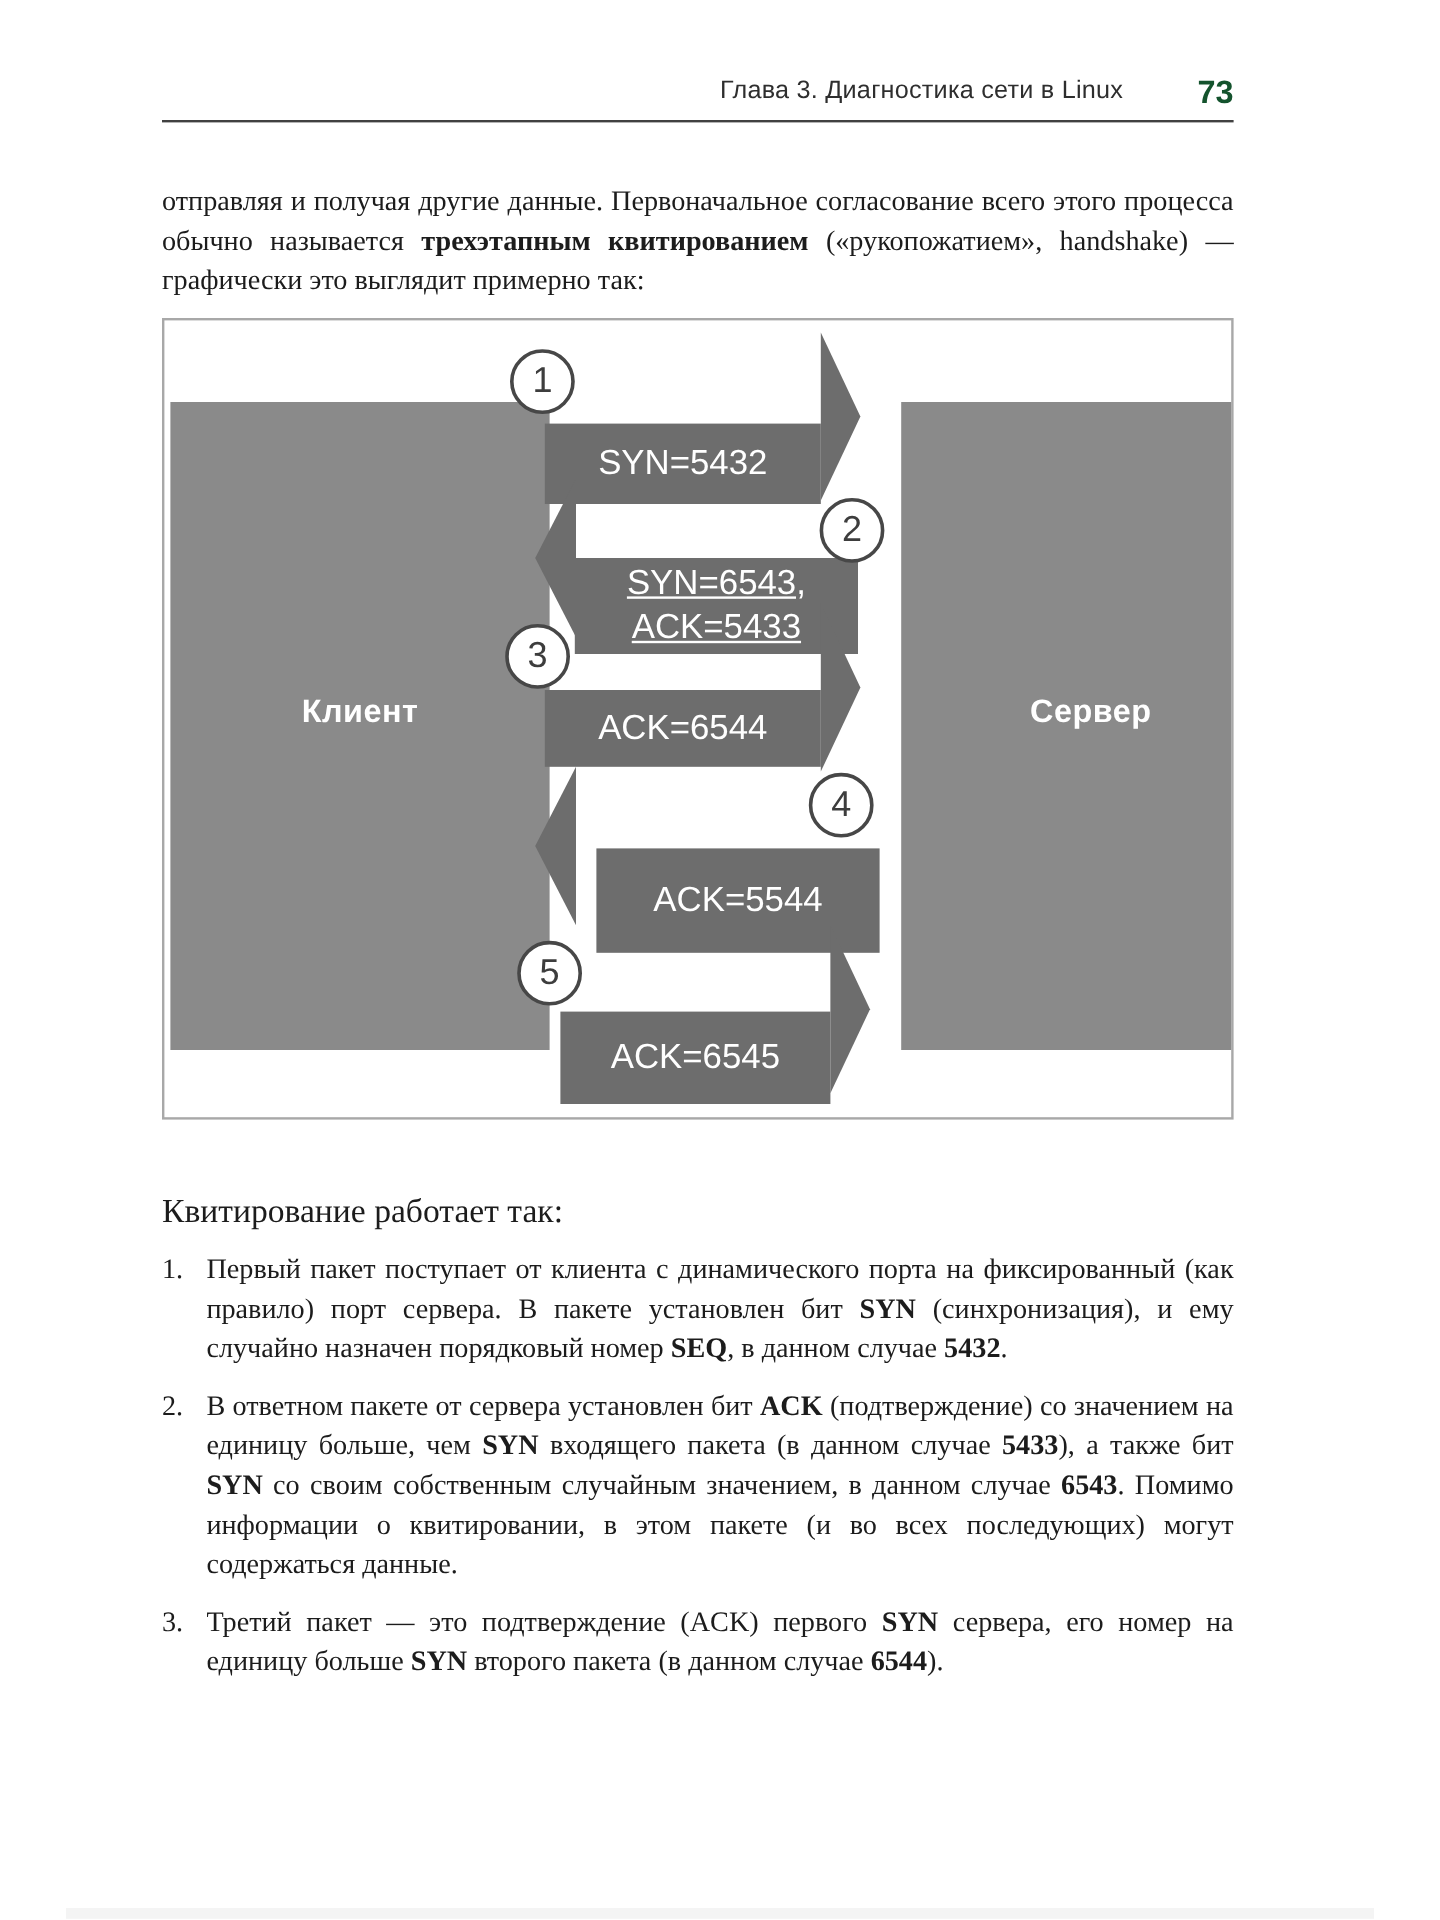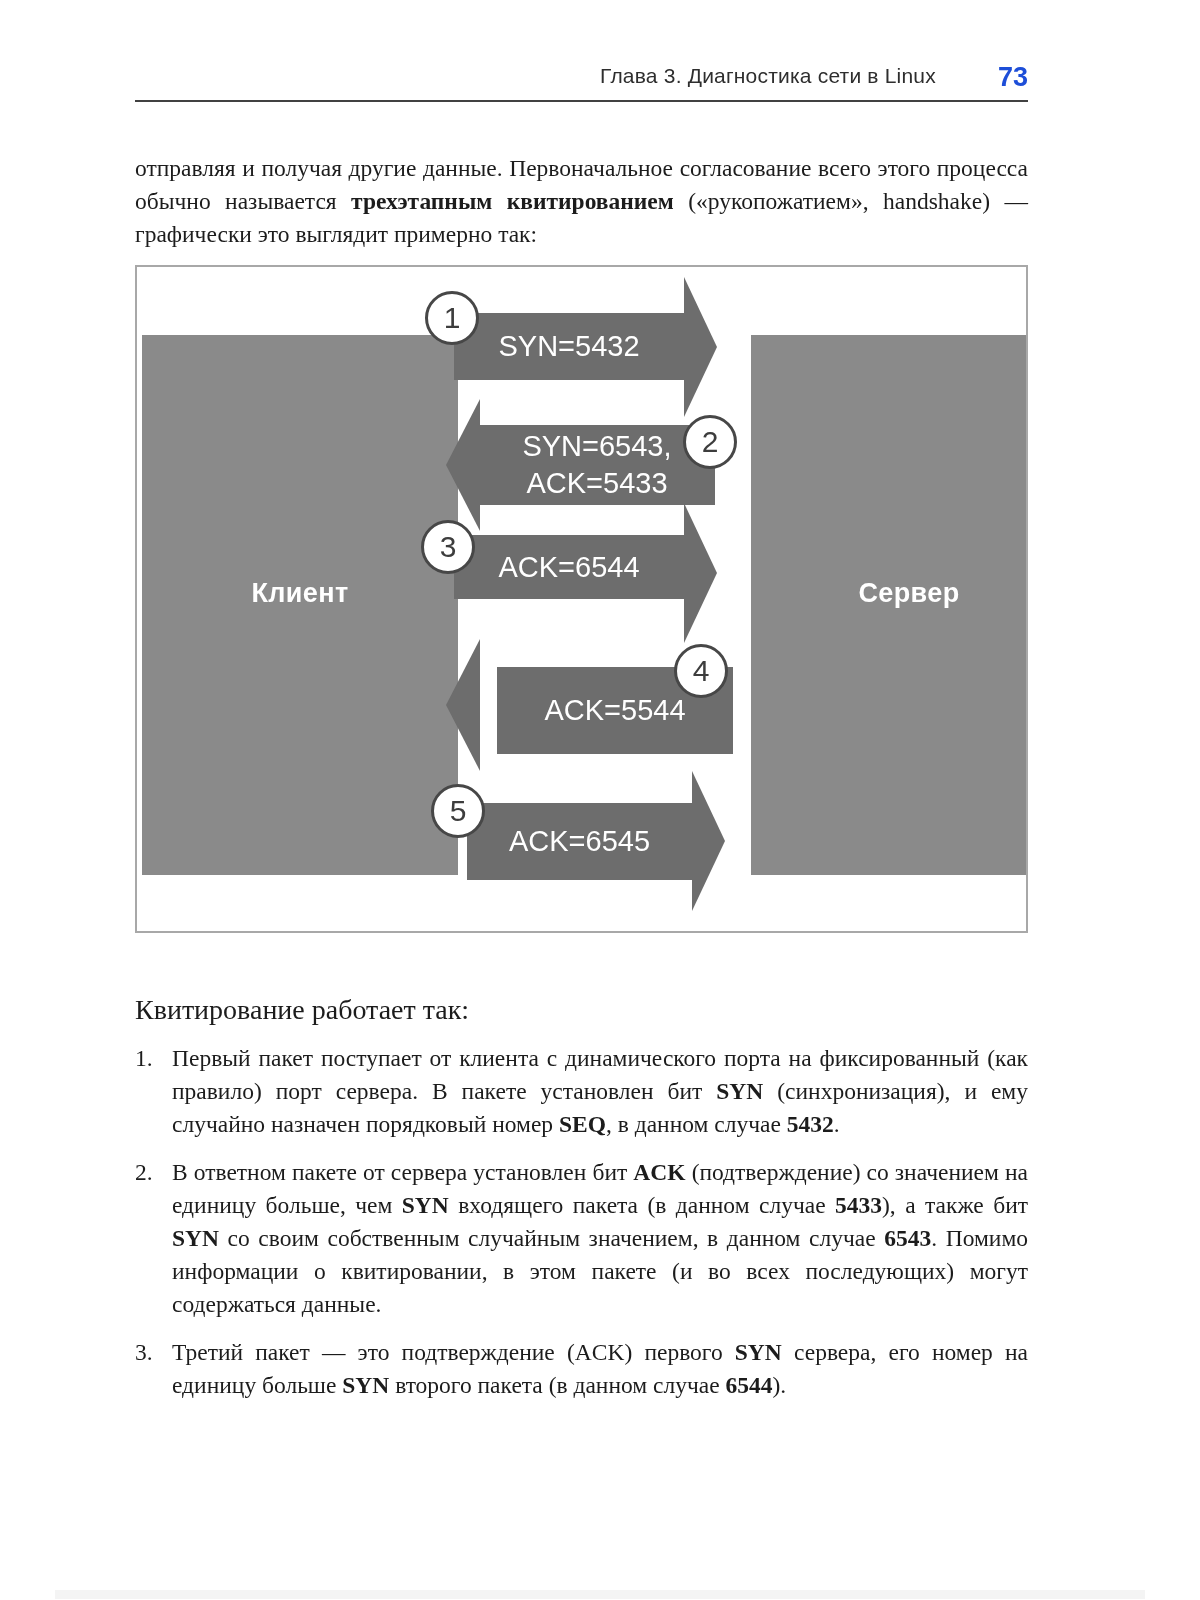--- a/index.html
+++ b/index.html
@@ -41,21 +41,21 @@
   .chapter-title {
     font-family: "Liberation Sans", sans-serif;
     font-size: 21px;
     color: #2e2e2e;
     letter-spacing: 0.2px;
   }
   .page-number {
     font-family: "Liberation Sans", sans-serif;
     font-size: 27px;
     font-weight: bold;
-    color: #1d4ed8;
+    color: #14532d;
     line-height: 1;
   }
 
   
   .intro-paragraph {
     margin-top: 50px;
     font-size: 23.5px;
     line-height: 33px;
     text-align: justify;
   }
@@ -97,27 +97,28 @@
     background: var(--arrow-gray);
     display: flex;
     align-items: center;
     justify-content: center;
     color: #ffffff;
     font-family: "Liberation Sans", sans-serif;
     font-size: 29px;
     text-align: center;
     white-space: pre-line;
     line-height: 37px;
+    margin-top: 40px;
   }
   .arrow-head { position: absolute; width: 0; height: 0; }
 
   #arrow1-body { left: 317px; top: 46px;  width: 230px; height: 67px; }
   #arrow1-head { left: 547px; top: 10px;  border-top: 70px solid transparent; border-bottom: 70px solid transparent; border-left: 33px solid var(--arrow-gray); }
 
-  #arrow2-body { left: 342px; top: 158px; width: 236px; height: 80px; }
+  #arrow2-body { left: 342px; top: 158px; width: 236px; height: 80px; text-decoration: underline; }
   #arrow2-head { left: 309px; top: 132px; border-top: 66px solid transparent; border-bottom: 66px solid transparent; border-right: 34px solid var(--arrow-gray); }
 
   #arrow3-body { left: 317px; top: 268px; width: 230px; height: 64px; }
   #arrow3-head { left: 547px; top: 236px; border-top: 70px solid transparent; border-bottom: 70px solid transparent; border-left: 33px solid var(--arrow-gray); }
 
   #arrow4-body { left: 360px; top: 400px; width: 236px; height: 87px; }
   #arrow4-head { left: 309px; top: 372px; border-top: 66px solid transparent; border-bottom: 66px solid transparent; border-right: 34px solid var(--arrow-gray); }
 
   #arrow5-body { left: 330px; top: 536px; width: 225px; height: 77px; }
   #arrow5-head { left: 555px; top: 504px; border-top: 70px solid transparent; border-bottom: 70px solid transparent; border-left: 33px solid var(--arrow-gray); }

